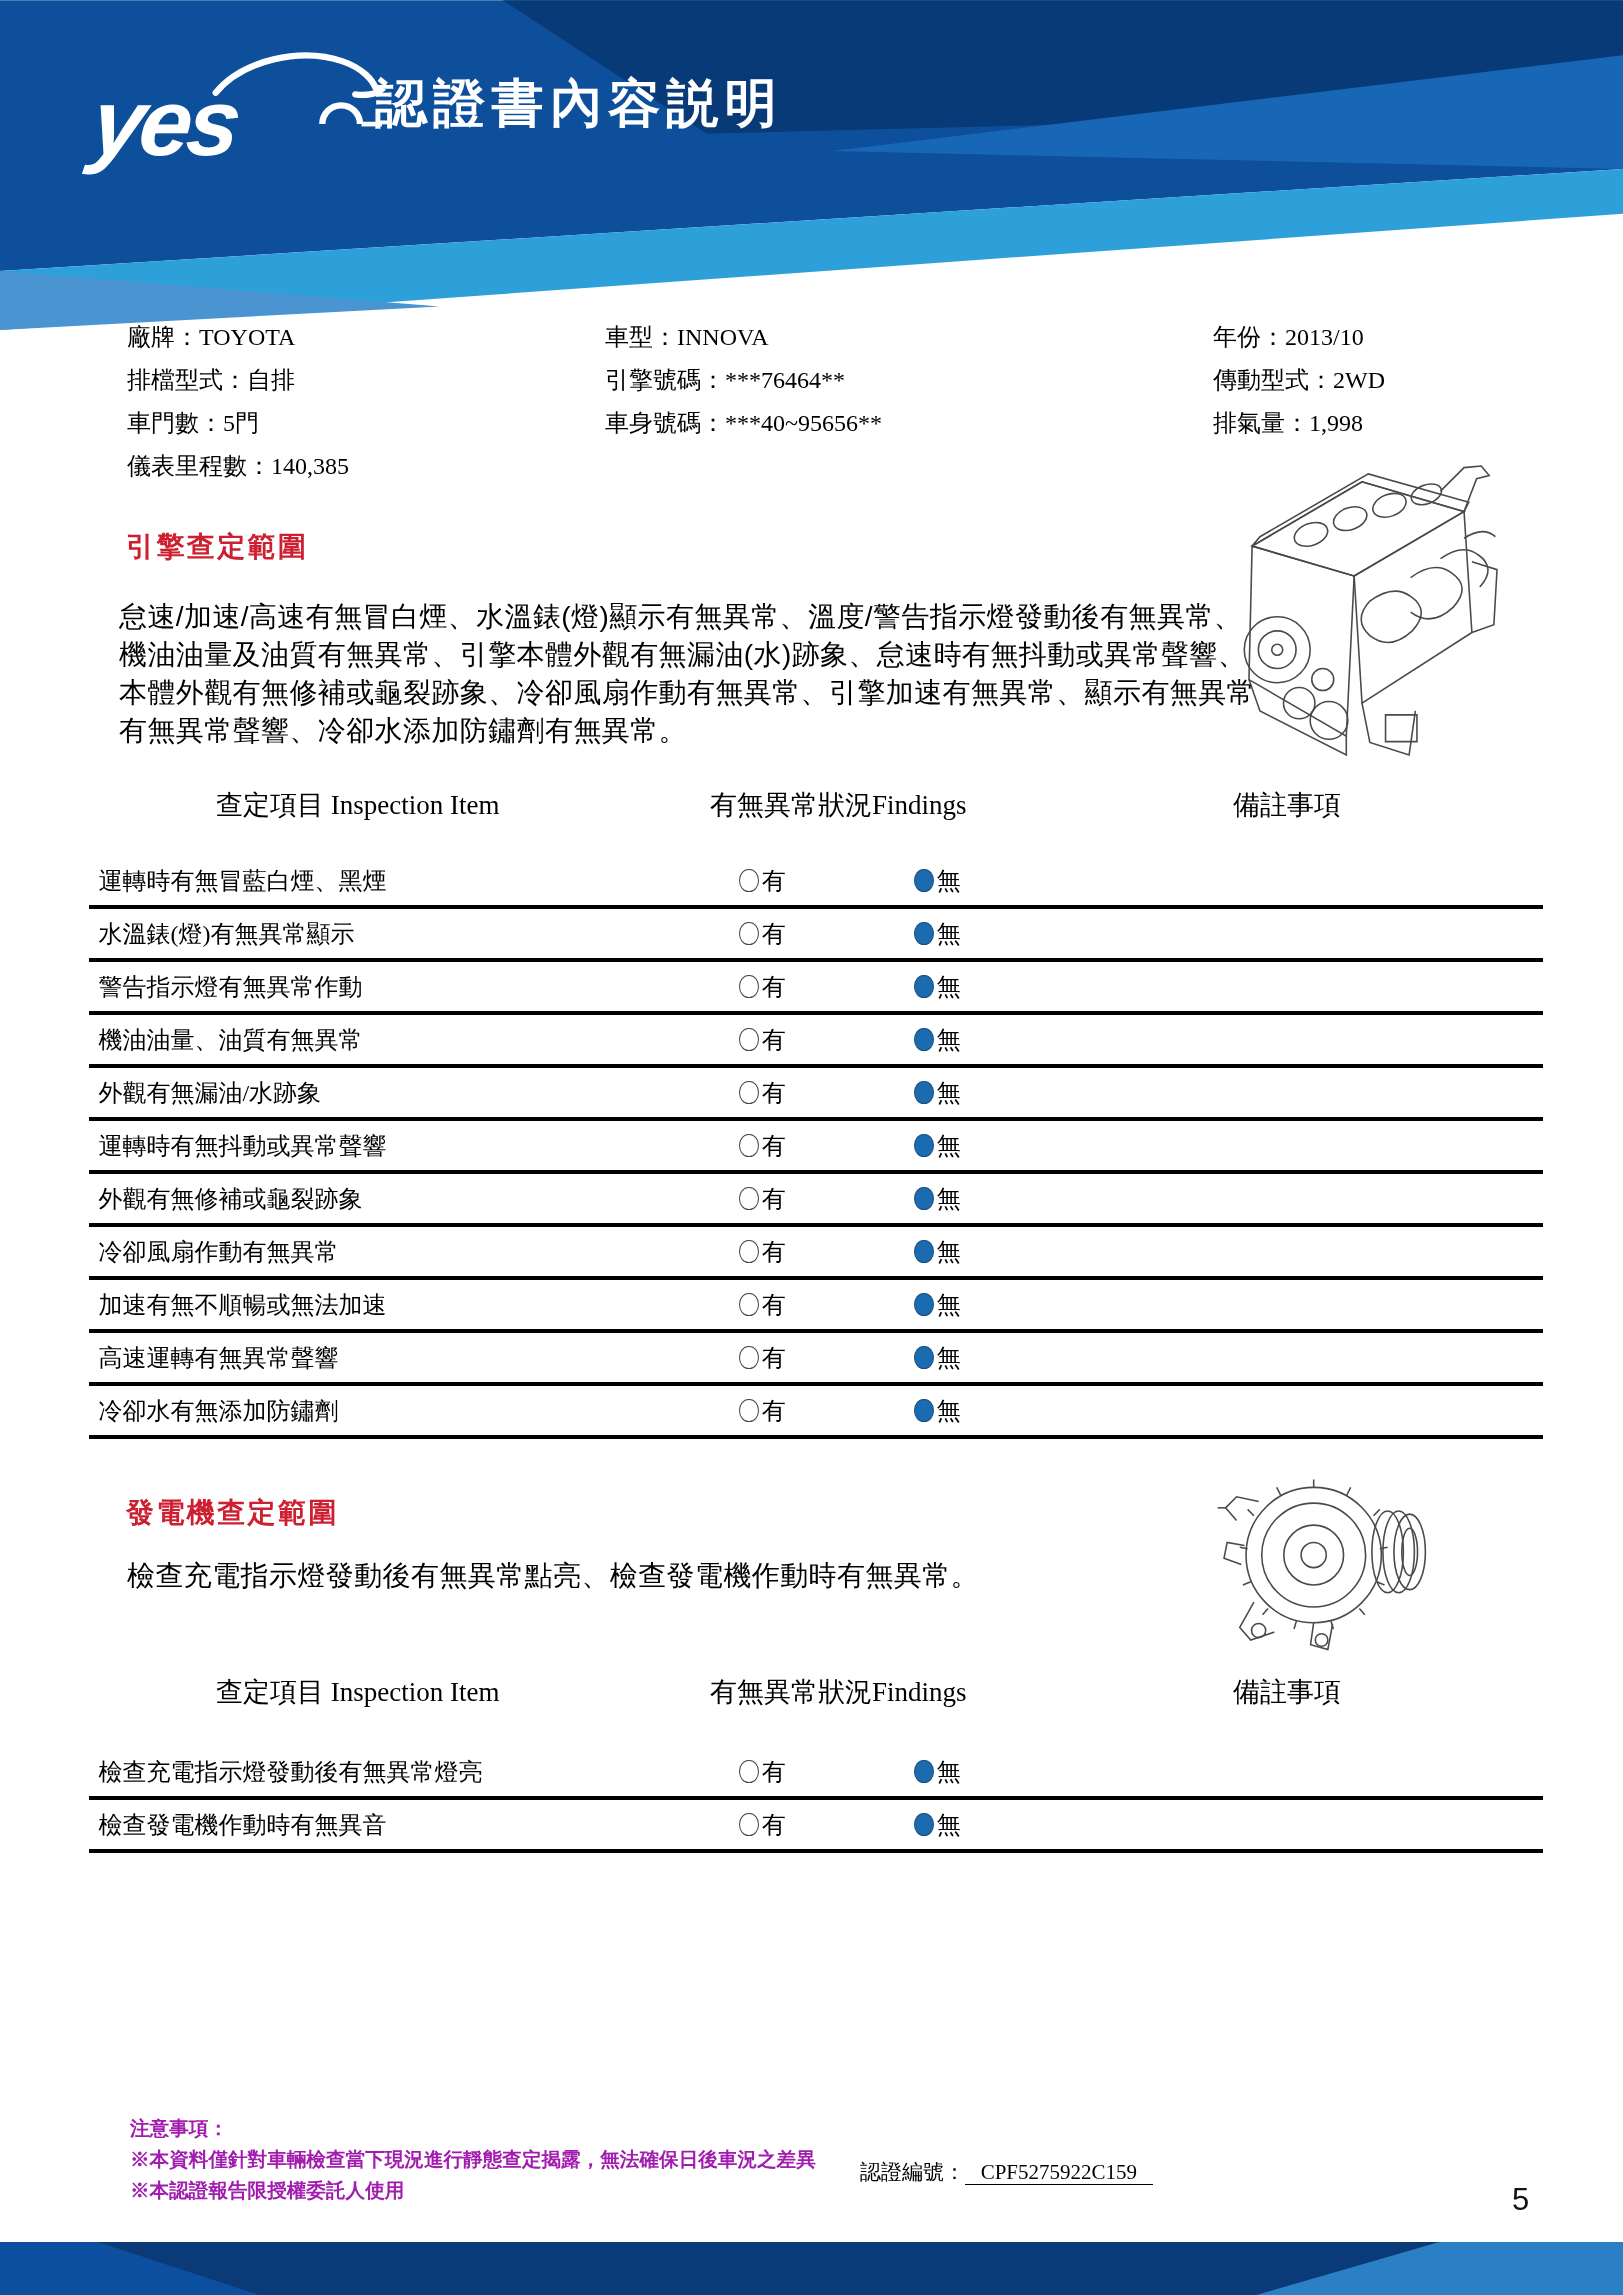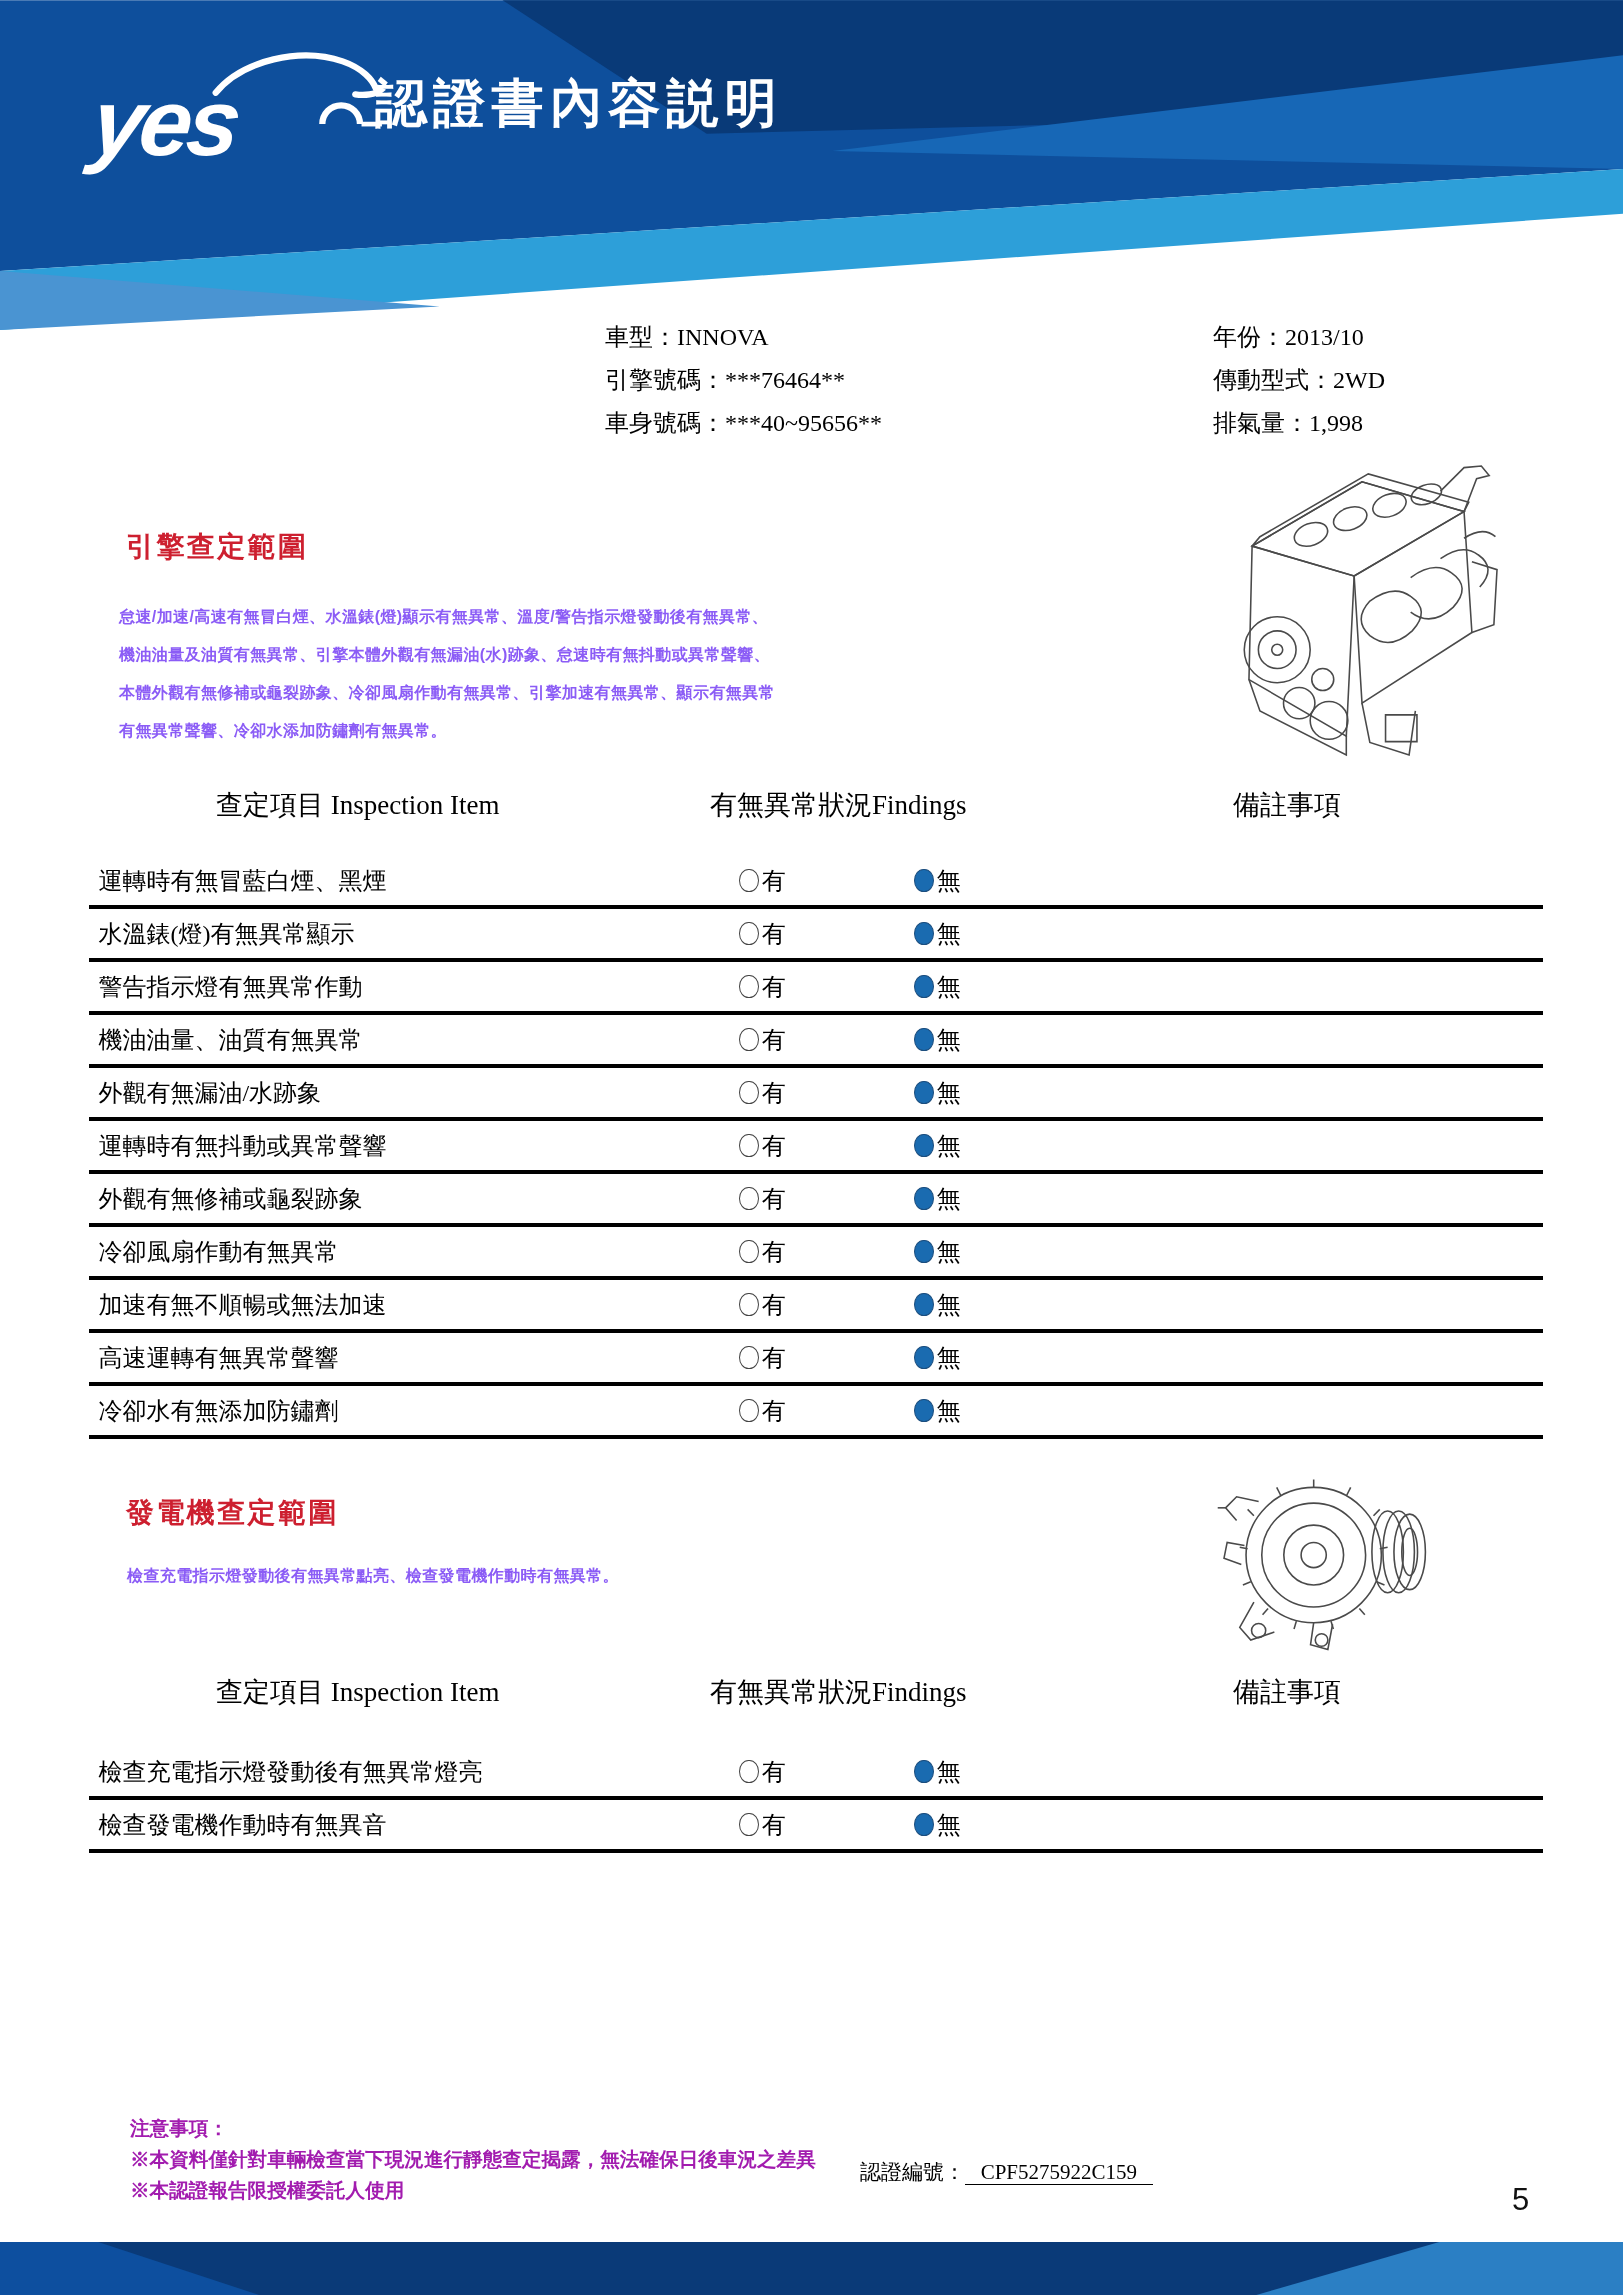--- a/index.html
+++ b/index.html
@@ -13,22 +13,22 @@
              transform:skewX(-8deg);letter-spacing:-4.7px;line-height:1;}
   .car-swoosh{position:absolute;left:118px;top:-4.7px;}
   .hdr-title{position:absolute;left:375px;top:69px;font-family:"Liberation Sans",sans-serif;
              font-weight:bold;font-size:52px;color:#fff;letter-spacing:6.3px;white-space:nowrap;}
   
   .vinfo{position:absolute;top:316px;font-size:24px;line-height:43px;white-space:nowrap;}
   .vcol1{left:127px;} .vcol2{left:605px;} .vcol3{left:1213px;}
   
   .sec-title{position:absolute;left:126px;font-family:"Liberation Sans",sans-serif;
              font-weight:bold;font-size:28px;color:#cd1f2f;letter-spacing:2.4px;white-space:nowrap;}
-  .desc{position:absolute;left:119px;font-family:"Liberation Sans",sans-serif;font-weight:bold;
-        font-size:16px;color:#8b5cf6;line-height:38px;white-space:nowrap;letter-spacing:0.4px;}
+  .desc{position:absolute;left:119px;font-family:"Liberation Sans",sans-serif;font-weight:normal;
+        font-size:28px;color:#000000;line-height:38px;white-space:nowrap;letter-spacing:0.4px;}
   
   .thead{position:absolute;width:1454px;left:90px;height:35px;font-size:27px;}
   .thead span{position:absolute;white-space:nowrap;}
   .th-item{left:126px;} .th-find{left:620px;} .th-rem{left:1143px;}
   .tbl{position:absolute;left:89px;width:1454px;}
   .trow{position:relative;height:53px;border-bottom:4.7px solid #000;box-sizing:border-box;}
   .trow .item{position:absolute;left:9.4px;top:50%;transform:translateY(-50%);
               font-size:24px;white-space:nowrap;}
   .opt{position:absolute;top:50%;transform:translateY(-50%);display:flex;align-items:center;}
   .opt-yes{left:650px;} .opt-no{left:825px;}
@@ -63,20 +63,26 @@
       <div class="logo-text">yes</div>
       <svg class="car-swoosh" width="196" height="98" viewBox="0 0 250 125">
         <path d="M6 66 C40 24, 115 8, 168 26 C194 35, 206 50, 210 60 L216 63 C210 68, 196 70, 184 68" stroke="#ffffff" stroke-width="8" fill="none" stroke-linecap="round"></path>
         <path d="M142 106 a24 24 0 0 1 48 0" stroke="#ffffff" stroke-width="8" fill="none"></path>
         <path d="M192 106 h26" stroke="#ffffff" stroke-width="6" fill="none"></path>
       </svg>
     </div>
     <div class="hdr-title">認證書內容説明</div>
   </div>
 
+  <div class="vinfo vcol1">
+    <div>廠牌：TOYOTA</div>
+    <div>排檔型式：自排</div>
+    <div>車門數：5門</div>
+    <div>儀表里程數：140,385</div>
+  </div>
   <div class="vinfo vcol2">
     <div>車型：INNOVA</div>
     <div>引擎號碼：***76464**</div>
     <div>車身號碼：***40~95656**</div>
   </div>
   <div class="vinfo vcol3">
     <div>年份：2013/10</div>
     <div>傳動型式：2WD</div>
     <div>排氣量：1,998</div>
   </div>

